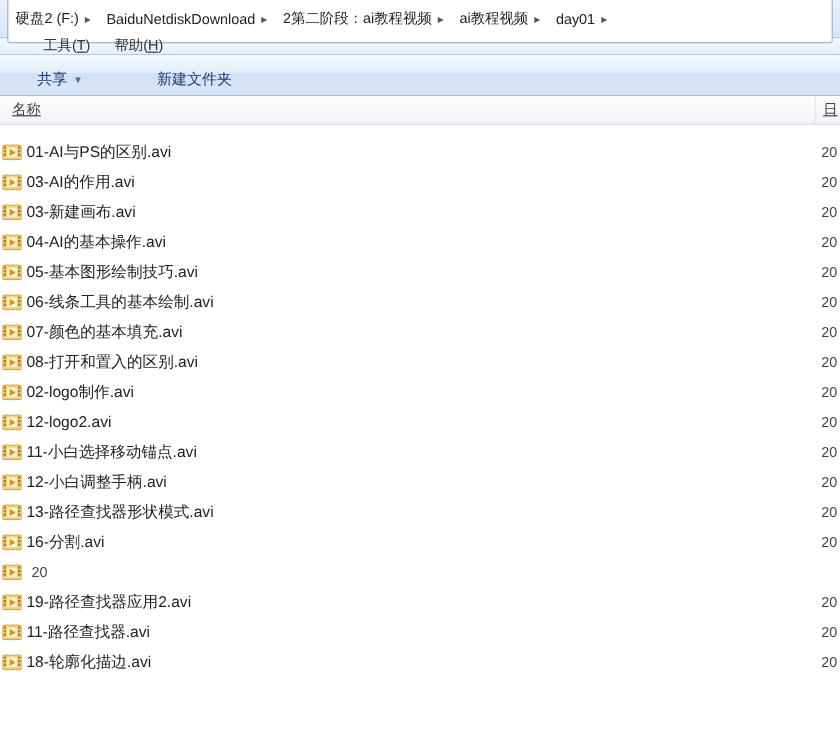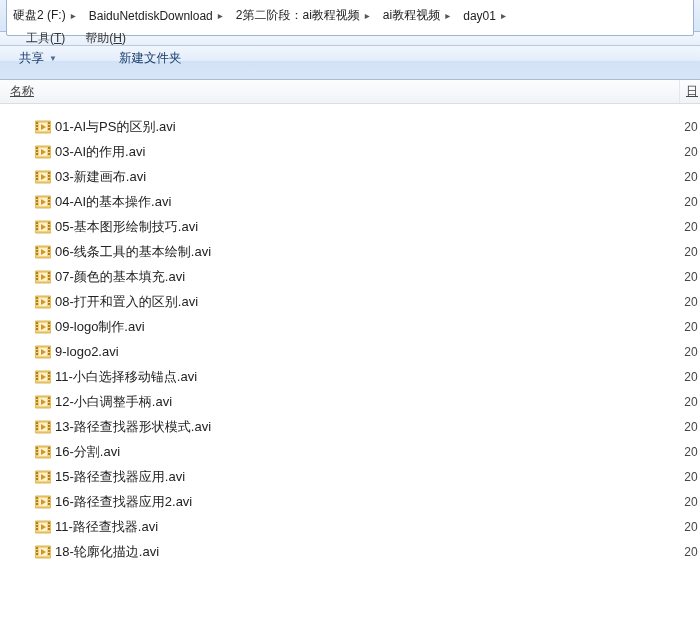--- a/index.html
+++ b/index.html
@@ -40,38 +40,38 @@
     color: #555;
   }
 
   
   .menubar {
     height: 14px;
     background: linear-gradient(to bottom,#f4f8fd,#e6effa);
     border-bottom: 1px solid #b8c9e0;
     display: flex;
     align-items: center;
-    padding-left: 16px;
+    padding-left: 26px;
   }
   .menubar .menu-item {
     font-size: 12px;
     color: #333;
     padding: 2px 10px;
     cursor: pointer;
   }
   .menubar .underline { text-decoration: underline; }
 
   
   .cmdbar {
     height: 34px;
     background: linear-gradient(to bottom, #f1f6fd 0%, #e3edfa 45%, #d2e2f6 46%, #d8e6f7 100%);
     border-bottom: 1px solid #a9bcd6;
     display: flex;
-    align-items: flex-start;
-    padding-left: 8px;
+    align-items: flex-end;
+    padding-left: 20px;
   }
   .cmdbar .cmd {
     display: flex;
     align-items: center;
     padding: 3px 10px;
     font-size: 12.5px;
     color: #1a3e6f;
     cursor: pointer;
     border: 1px solid transparent;
     border-radius: 2px;
@@ -92,21 +92,20 @@
     text-decoration:underline;
   }
   .colheader .col-name { padding-left:10px; flex:1; border-right:1px solid #e4e8ee; height:100%; display:flex; align-items:center;}
   .colheader .col-date { width:20px; padding-left:6px; height:100%; display:flex; align-items:center;}
 
   
   .filelist {
     height: calc(627px - 32px - 22px - 34px - 24px);
     overflow: hidden;
     padding-top: 10px;
-    padding-left: 33px;
   }
   .file-row {
     display:flex;
     align-items:center;
     height: 25px;
     padding-left: 2px;
     cursor:pointer;
   }
   .file-icon {
     width:16px; height:16px;
@@ -319,38 +318,38 @@
           <rect x="1" y="3" width="2" height="2" fill="#b07d20"></rect>
           <rect x="1" y="6" width="2" height="2" fill="#b07d20"></rect>
           <rect x="1" y="9" width="2" height="2" fill="#b07d20"></rect>
           <rect x="13" y="3" width="2" height="2" fill="#b07d20"></rect>
           <rect x="13" y="6" width="2" height="2" fill="#b07d20"></rect>
           <rect x="13" y="9" width="2" height="2" fill="#b07d20"></rect>
           <rect x="4" y="4" width="8" height="8" fill="#fff2d0"></rect>
           <polygon points="6,5 11,8 6,11" fill="#d2952a"></polygon>
         </svg>
       </span>
-      <span class="file-name">09-logo制作.avi</span>
-      <span class="file-date">20</span>
-    </div>
-    <div class="file-row">
-      <span class="file-icon">
-        <svg viewBox="0 0 16 16">
-          <rect x="0" y="2" width="16" height="12" rx="1" fill="#f4d27a" stroke="#c9a23d" stroke-width="0.8"></rect>
-          <rect x="1" y="3" width="2" height="2" fill="#b07d20"></rect>
-          <rect x="1" y="6" width="2" height="2" fill="#b07d20"></rect>
-          <rect x="1" y="9" width="2" height="2" fill="#b07d20"></rect>
-          <rect x="13" y="3" width="2" height="2" fill="#b07d20"></rect>
-          <rect x="13" y="6" width="2" height="2" fill="#b07d20"></rect>
-          <rect x="13" y="9" width="2" height="2" fill="#b07d20"></rect>
-          <rect x="4" y="4" width="8" height="8" fill="#fff2d0"></rect>
-          <polygon points="6,5 11,8 6,11" fill="#d2952a"></polygon>
-        </svg>
-      </span>
-      <span class="file-name">9-logo2.avi</span>
+      <span class="file-name">02-logo制作.avi</span>
+      <span class="file-date">20</span>
+    </div>
+    <div class="file-row">
+      <span class="file-icon">
+        <svg viewBox="0 0 16 16">
+          <rect x="0" y="2" width="16" height="12" rx="1" fill="#f4d27a" stroke="#c9a23d" stroke-width="0.8"></rect>
+          <rect x="1" y="3" width="2" height="2" fill="#b07d20"></rect>
+          <rect x="1" y="6" width="2" height="2" fill="#b07d20"></rect>
+          <rect x="1" y="9" width="2" height="2" fill="#b07d20"></rect>
+          <rect x="13" y="3" width="2" height="2" fill="#b07d20"></rect>
+          <rect x="13" y="6" width="2" height="2" fill="#b07d20"></rect>
+          <rect x="13" y="9" width="2" height="2" fill="#b07d20"></rect>
+          <rect x="4" y="4" width="8" height="8" fill="#fff2d0"></rect>
+          <polygon points="6,5 11,8 6,11" fill="#d2952a"></polygon>
+        </svg>
+      </span>
+      <span class="file-name">12-logo2.avi</span>
       <span class="file-date">20</span>
     </div>
     <div class="file-row">
       <span class="file-icon">
         <svg viewBox="0 0 16 16">
           <rect x="0" y="2" width="16" height="12" rx="1" fill="#f4d27a" stroke="#c9a23d" stroke-width="0.8"></rect>
           <rect x="1" y="3" width="2" height="2" fill="#b07d20"></rect>
           <rect x="1" y="6" width="2" height="2" fill="#b07d20"></rect>
           <rect x="1" y="9" width="2" height="2" fill="#b07d20"></rect>
           <rect x="13" y="3" width="2" height="2" fill="#b07d20"></rect>
@@ -421,38 +420,37 @@
           <rect x="1" y="3" width="2" height="2" fill="#b07d20"></rect>
           <rect x="1" y="6" width="2" height="2" fill="#b07d20"></rect>
           <rect x="1" y="9" width="2" height="2" fill="#b07d20"></rect>
           <rect x="13" y="3" width="2" height="2" fill="#b07d20"></rect>
           <rect x="13" y="6" width="2" height="2" fill="#b07d20"></rect>
           <rect x="13" y="9" width="2" height="2" fill="#b07d20"></rect>
           <rect x="4" y="4" width="8" height="8" fill="#fff2d0"></rect>
           <polygon points="6,5 11,8 6,11" fill="#d2952a"></polygon>
         </svg>
       </span>
-      <span class="file-name">15-路径查找器应用.avi</span>
-      <span class="file-date">20</span>
-    </div>
-    <div class="file-row">
-      <span class="file-icon">
-        <svg viewBox="0 0 16 16">
-          <rect x="0" y="2" width="16" height="12" rx="1" fill="#f4d27a" stroke="#c9a23d" stroke-width="0.8"></rect>
-          <rect x="1" y="3" width="2" height="2" fill="#b07d20"></rect>
-          <rect x="1" y="6" width="2" height="2" fill="#b07d20"></rect>
-          <rect x="1" y="9" width="2" height="2" fill="#b07d20"></rect>
-          <rect x="13" y="3" width="2" height="2" fill="#b07d20"></rect>
-          <rect x="13" y="6" width="2" height="2" fill="#b07d20"></rect>
-          <rect x="13" y="9" width="2" height="2" fill="#b07d20"></rect>
-          <rect x="4" y="4" width="8" height="8" fill="#fff2d0"></rect>
-          <polygon points="6,5 11,8 6,11" fill="#d2952a"></polygon>
-        </svg>
-      </span>
-      <span class="file-name">16-路径查找器应用2.avi</span>
+      <span class="file-date">20</span>
+    </div>
+    <div class="file-row">
+      <span class="file-icon">
+        <svg viewBox="0 0 16 16">
+          <rect x="0" y="2" width="16" height="12" rx="1" fill="#f4d27a" stroke="#c9a23d" stroke-width="0.8"></rect>
+          <rect x="1" y="3" width="2" height="2" fill="#b07d20"></rect>
+          <rect x="1" y="6" width="2" height="2" fill="#b07d20"></rect>
+          <rect x="1" y="9" width="2" height="2" fill="#b07d20"></rect>
+          <rect x="13" y="3" width="2" height="2" fill="#b07d20"></rect>
+          <rect x="13" y="6" width="2" height="2" fill="#b07d20"></rect>
+          <rect x="13" y="9" width="2" height="2" fill="#b07d20"></rect>
+          <rect x="4" y="4" width="8" height="8" fill="#fff2d0"></rect>
+          <polygon points="6,5 11,8 6,11" fill="#d2952a"></polygon>
+        </svg>
+      </span>
+      <span class="file-name">19-路径查找器应用2.avi</span>
       <span class="file-date">20</span>
     </div>
     <div class="file-row">
       <span class="file-icon">
         <svg viewBox="0 0 16 16">
           <rect x="0" y="2" width="16" height="12" rx="1" fill="#f4d27a" stroke="#c9a23d" stroke-width="0.8"></rect>
           <rect x="1" y="3" width="2" height="2" fill="#b07d20"></rect>
           <rect x="1" y="6" width="2" height="2" fill="#b07d20"></rect>
           <rect x="1" y="9" width="2" height="2" fill="#b07d20"></rect>
           <rect x="13" y="3" width="2" height="2" fill="#b07d20"></rect>

